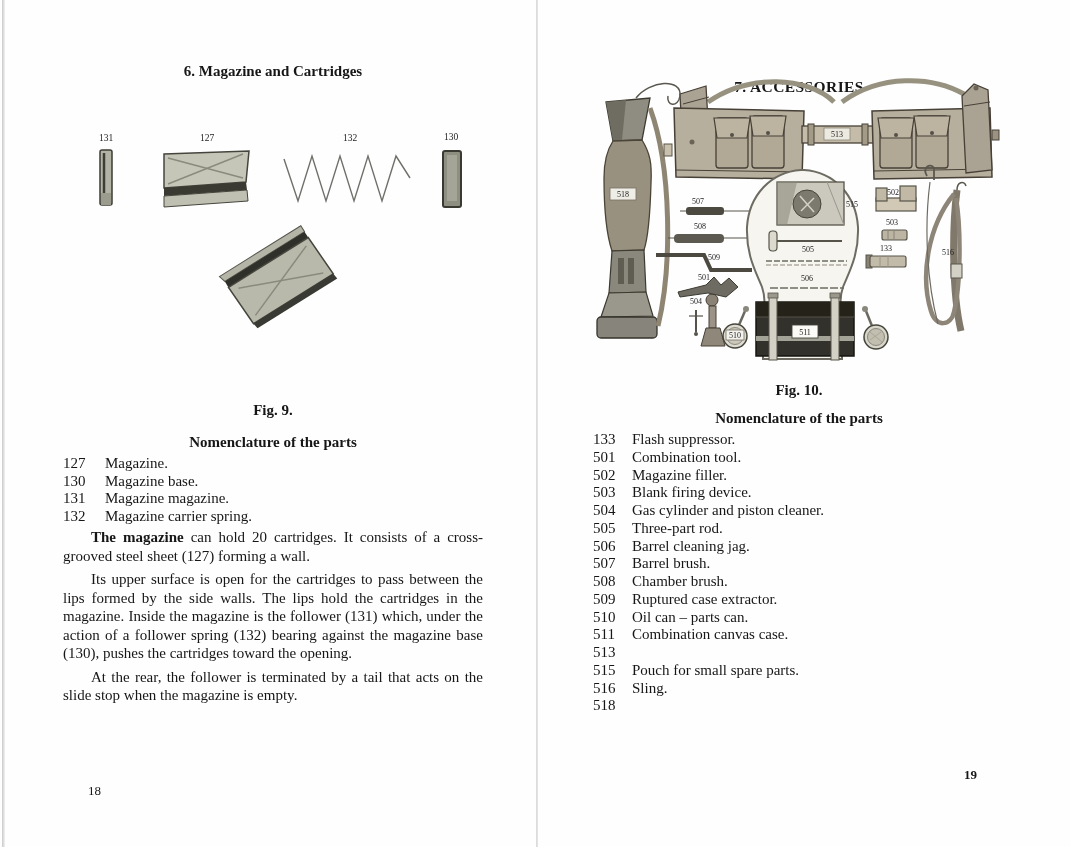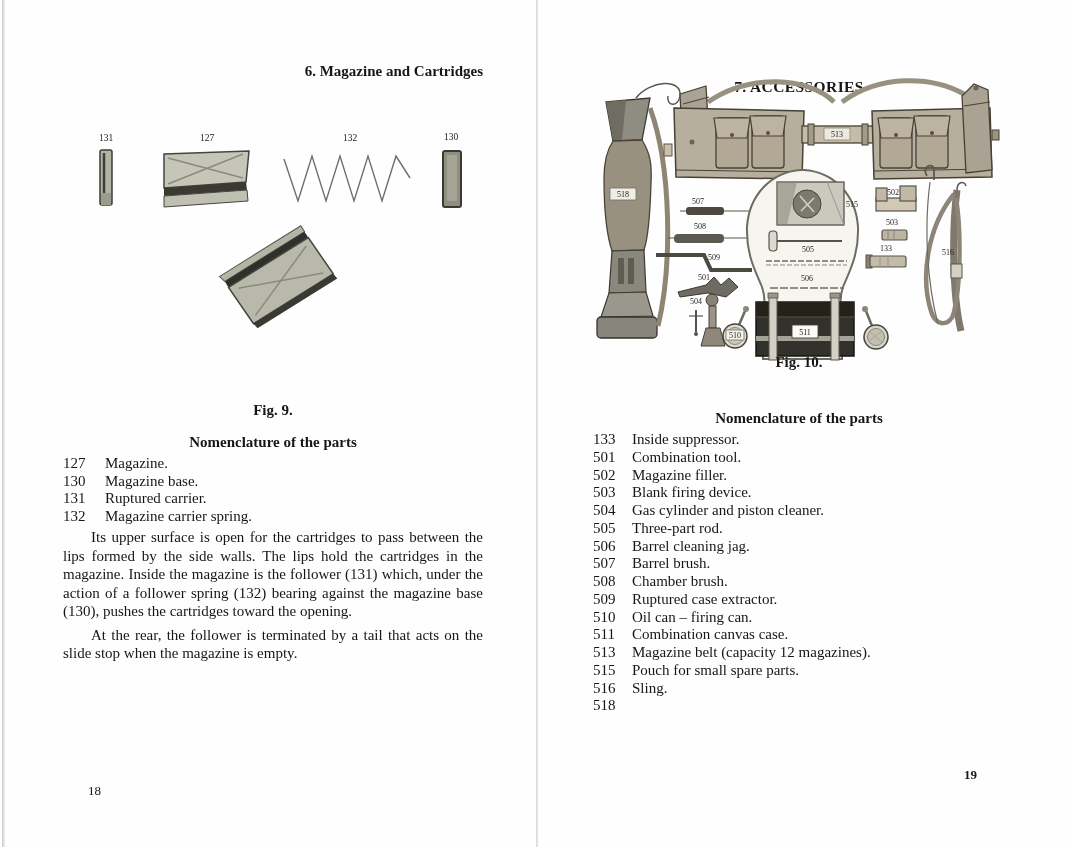--- a/index.html
+++ b/index.html
@@ -6,21 +6,21 @@
   html,body { width:1071px; height:847px; }
   body {
     position:relative;
     background:#fefefe;
     font-family:"Liberation Serif", serif;
     color:#161616;
     overflow:hidden;
   }
   .abs { position:absolute; }
   .center { text-align:center; }
-  .heading { font-size:15px; font-weight:bold;text-align:right; }
+  .heading { font-size:15px; font-weight:bold; }
   .heading-caps { font-size:15.5px; font-weight:bold; letter-spacing:0.4px;margin-top:28px; }
   .caption { font-size:15px; font-weight:bold; }
   .nom-heading { font-size:15px; font-weight:bold; }
   .nom-list { font-size:15px; }
   .nom-list-left { line-height:17.7px; }
   .nom-list-right { line-height:17.75px; }
   .nom-row { display:flex; }
   .nom-num { flex:0 0 42px; width:42px; }
   .nom-num-r { flex:0 0 39px; width:39px; }
   .body-text { font-size:15px; line-height:18.5px; }
@@ -84,29 +84,30 @@
   <div class="nom-row">
     <span class="nom-num">127</span>
     <span>Magazine.</span>
   </div>
   <div class="nom-row">
     <span class="nom-num">130</span>
     <span>Magazine base.</span>
   </div>
   <div class="nom-row">
     <span class="nom-num">131</span>
-    <span>Ruptured carrier.</span>
+    <span>Magazine magazine.</span>
   </div>
   <div class="nom-row">
     <span class="nom-num">132</span>
     <span>Magazine carrier spring.</span>
   </div>
 </div>
 
 <div class="abs body-text" style="left:63px; top:528px; width:420px;">
+  <p class="para"><b>The magazine</b><span> can hold 20 cartridges. It consists of a cross-grooved steel sheet (127) forming a wall.</span></p>
   <p class="para">Its upper surface is open for the cartridges to pass between the lips formed by the side walls. The lips hold the cartridges in the magazine. Inside the magazine is the follower (131) which, under the action of a follower spring (132) bearing against the magazine base (130), pushes the cartridges toward the opening.</p>
   <p class="para">At the rear, the follower is terminated by a tail that acts on the slide stop when the magazine is empty.</p>
 </div>
 
 <div class="abs pagenum" style="left:88px; top:783px;">18</div>
 
 <div class="abs heading-caps center" style="left:593px; top:50px; width:412px;">7. ACCESSORIES</div>
 
 <svg class="abs" style="left:580px; top:78px;" width="440" height="288" viewBox="0 0 440 288">
 
@@ -279,28 +280,28 @@
     <path d="M377,112 C372,150 372,215 381,253" fill="none" stroke="#80786a" stroke-width="7"></path>
     <path d="M374,116 C348,148 340,198 351,233 C356,250 371,248 374,234 C381,205 381,150 376,120" fill="none" stroke="#8d8577" stroke-width="4.5"></path>
     <rect x="371" y="186" width="11" height="14" fill="#d3d1c5" stroke="#56544a"></rect>
     <path d="M347,98 C342,90 350,84 354,90 L354,102" fill="none" stroke="#5a584e" stroke-width="1.8"></path>
     <path d="M350,104 C344,150 347,205 358,246" fill="none" stroke="#6e6c62" stroke-width="1.2"></path>
     <path d="M377,112 C377,104 384,102 386,108" fill="none" stroke="#5a584e" stroke-width="1.5"></path>
     <text class="fl10" x="368" y="177">516</text>
   </g>
 </svg>
 
-<div class="abs caption center" style="left:593px; top:354px; width:412px;">Fig. 10.</div>
+<div class="abs caption center" style="left:593px; top:382px; width:412px;">Fig. 10.</div>
 
 <div class="abs nom-heading center" style="left:593px; top:410px; width:412px;">Nomenclature of the parts</div>
 
 <div class="abs nom-list nom-list-right" style="left:593px; top:431px; width:412px;">
   <div class="nom-row">
       <span class="nom-num-r">133</span>
-      <span>Inside suppressor.</span>
+      <span>Flash suppressor.</span>
     </div>
   <div class="nom-row">
       <span class="nom-num-r">501</span>
       <span>Combination tool.</span>
     </div>
   <div class="nom-row">
       <span class="nom-num-r">502</span>
       <span>Magazine filler.</span>
     </div>
   <div class="nom-row">
@@ -326,29 +327,28 @@
   <div class="nom-row">
       <span class="nom-num-r">508</span>
       <span>Chamber brush.</span>
     </div>
   <div class="nom-row">
       <span class="nom-num-r">509</span>
       <span>Ruptured case extractor.</span>
     </div>
   <div class="nom-row">
       <span class="nom-num-r">510</span>
-      <span>Oil can – firing can.</span>
+      <span>Oil can – parts can.</span>
     </div>
   <div class="nom-row">
       <span class="nom-num-r">511</span>
       <span>Combination canvas case.</span>
     </div>
   <div class="nom-row">
       <span class="nom-num-r">513</span>
-      <span>Magazine belt (capacity 12 magazines).</span>
     </div>
   <div class="nom-row">
       <span class="nom-num-r">515</span>
       <span>Pouch for small spare parts.</span>
     </div>
   <div class="nom-row">
       <span class="nom-num-r">516</span>
       <span>Sling.</span>
     </div>
   <div class="nom-row">

